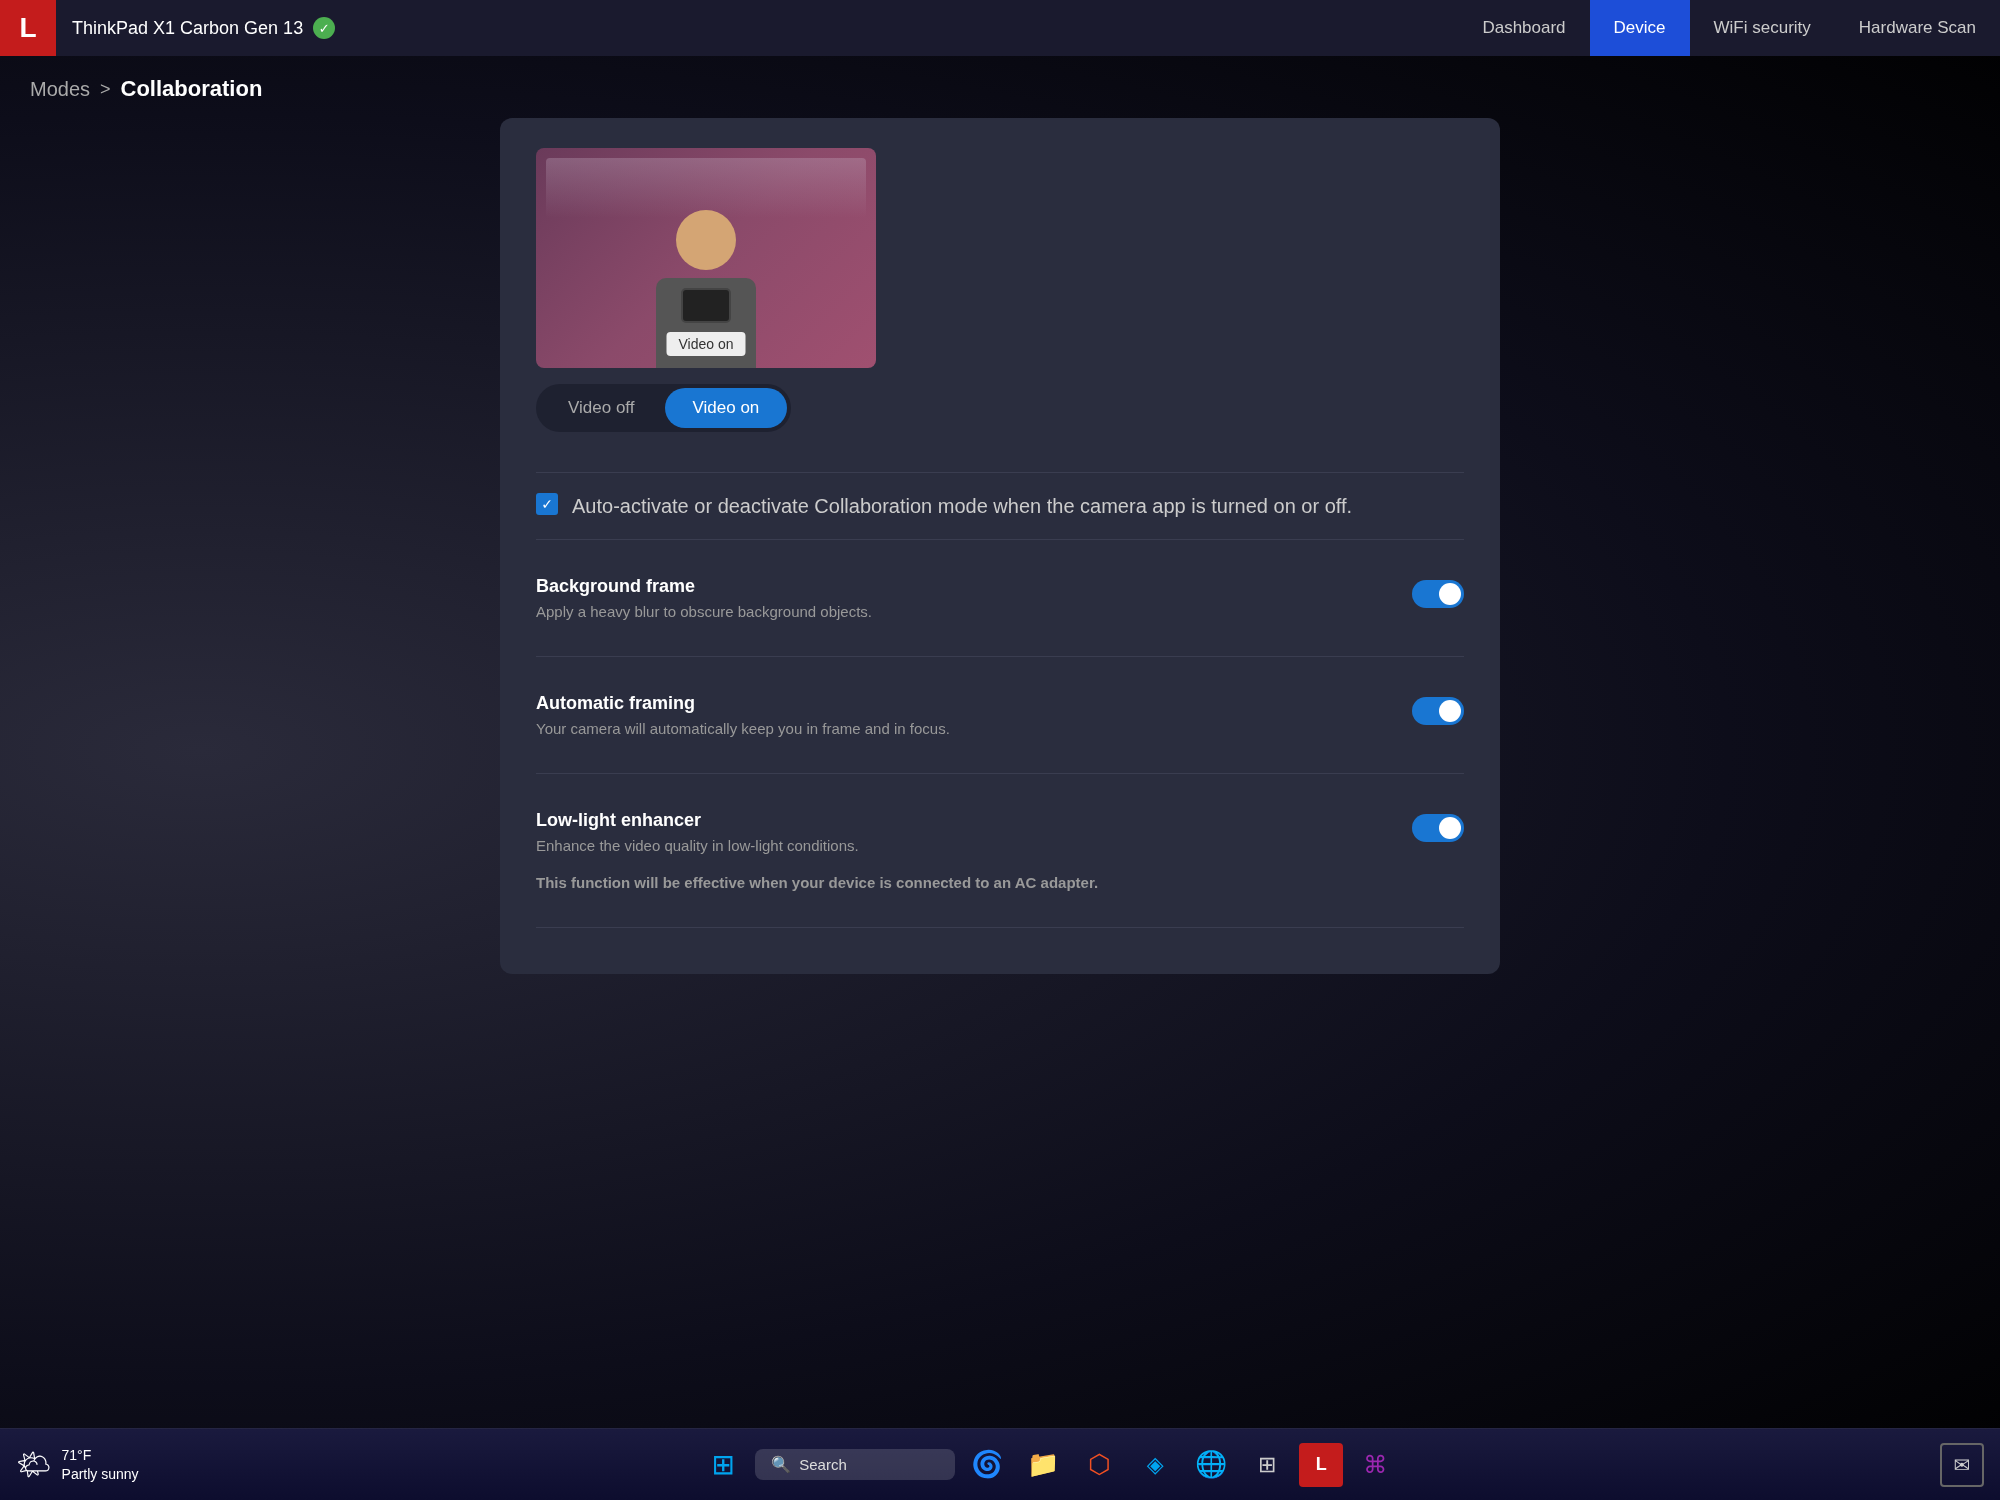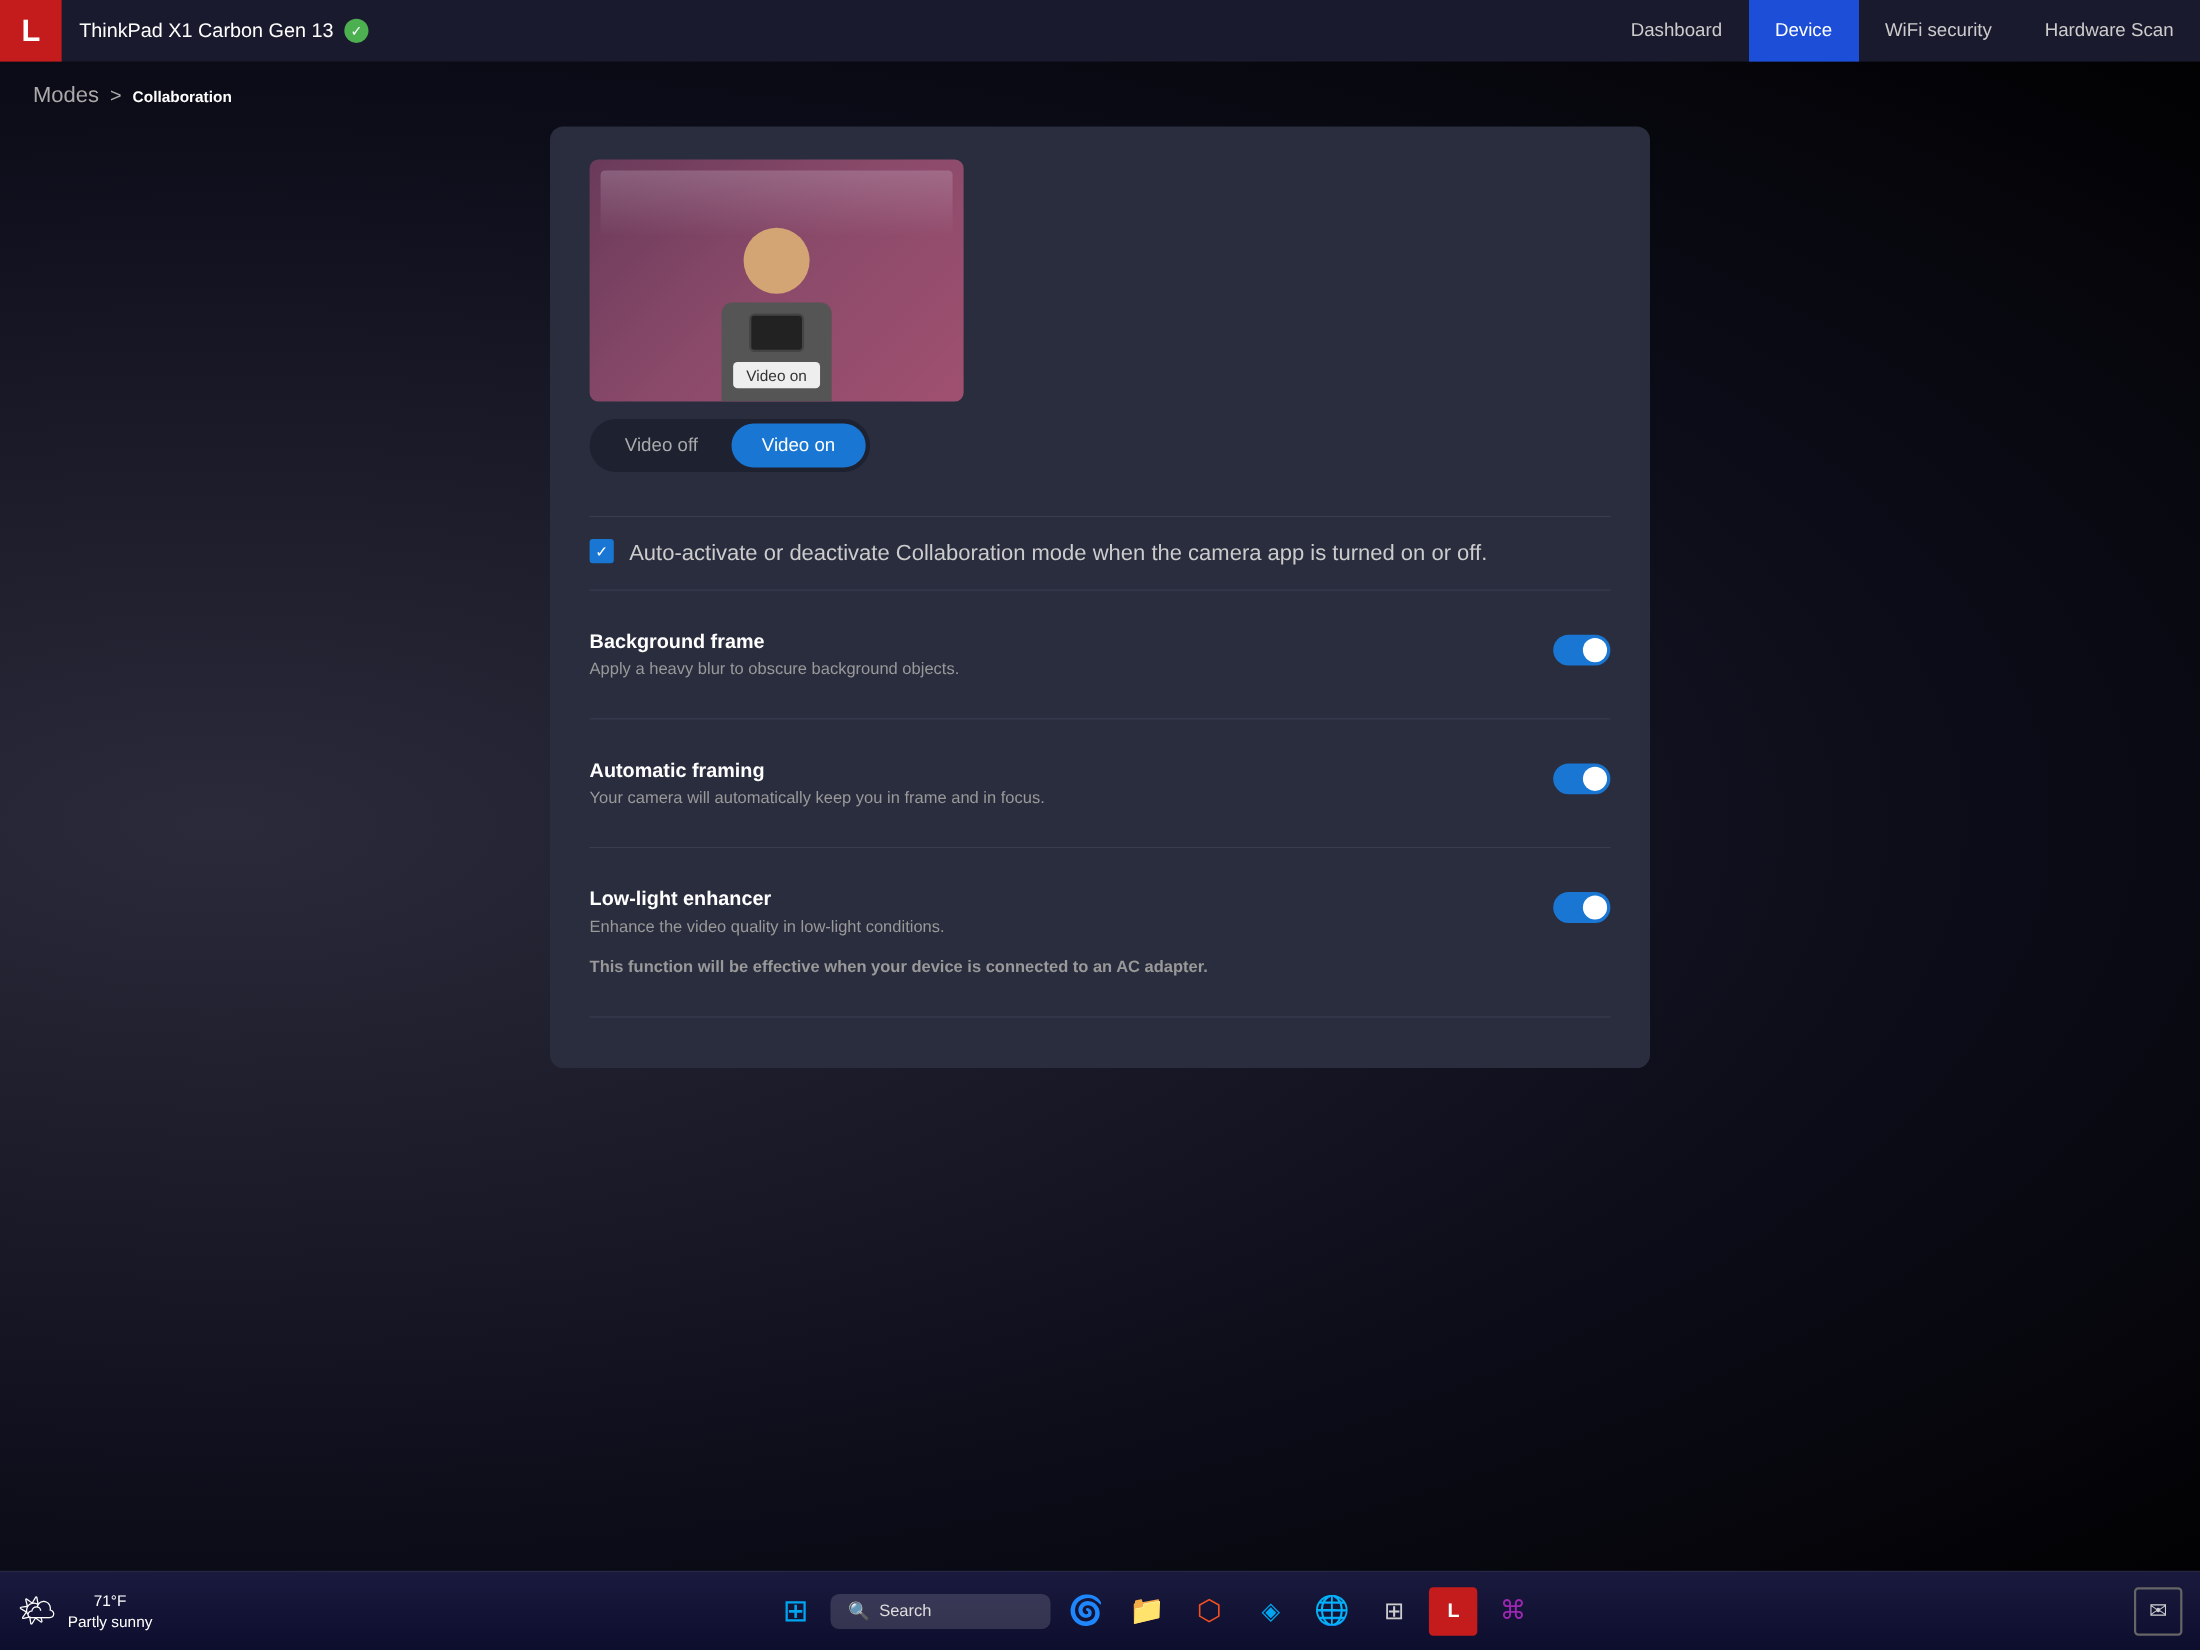--- a/index.html
+++ b/index.html
@@ -109,21 +109,21 @@
     }
 
     .breadcrumb .separator {
       color: #aaa;
       font-size: 18px;
     }
 
     .breadcrumb .current {
       color: white;
       font-weight: bold;
-      font-size: 14px;
+      font-size: 22px;
     }
 
     
     .card {
       background: #2a2d3e;
       border-radius: 12px;
       padding: 30px 36px;
       margin: 0 auto;
       max-width: 1000px;
     }
@@ -350,21 +350,20 @@
       font-size: 14px;
       margin-right: 20px;
     }
 
     .weather-icon {
       font-size: 28px;
     }
 
     .weather-info {
       line-height: 1.3;
-      text-align: center;
     }
 
     .taskbar-center {
       flex: 1;
       display: flex;
       align-items: center;
       justify-content: center;
       gap: 8px;
     }
 

